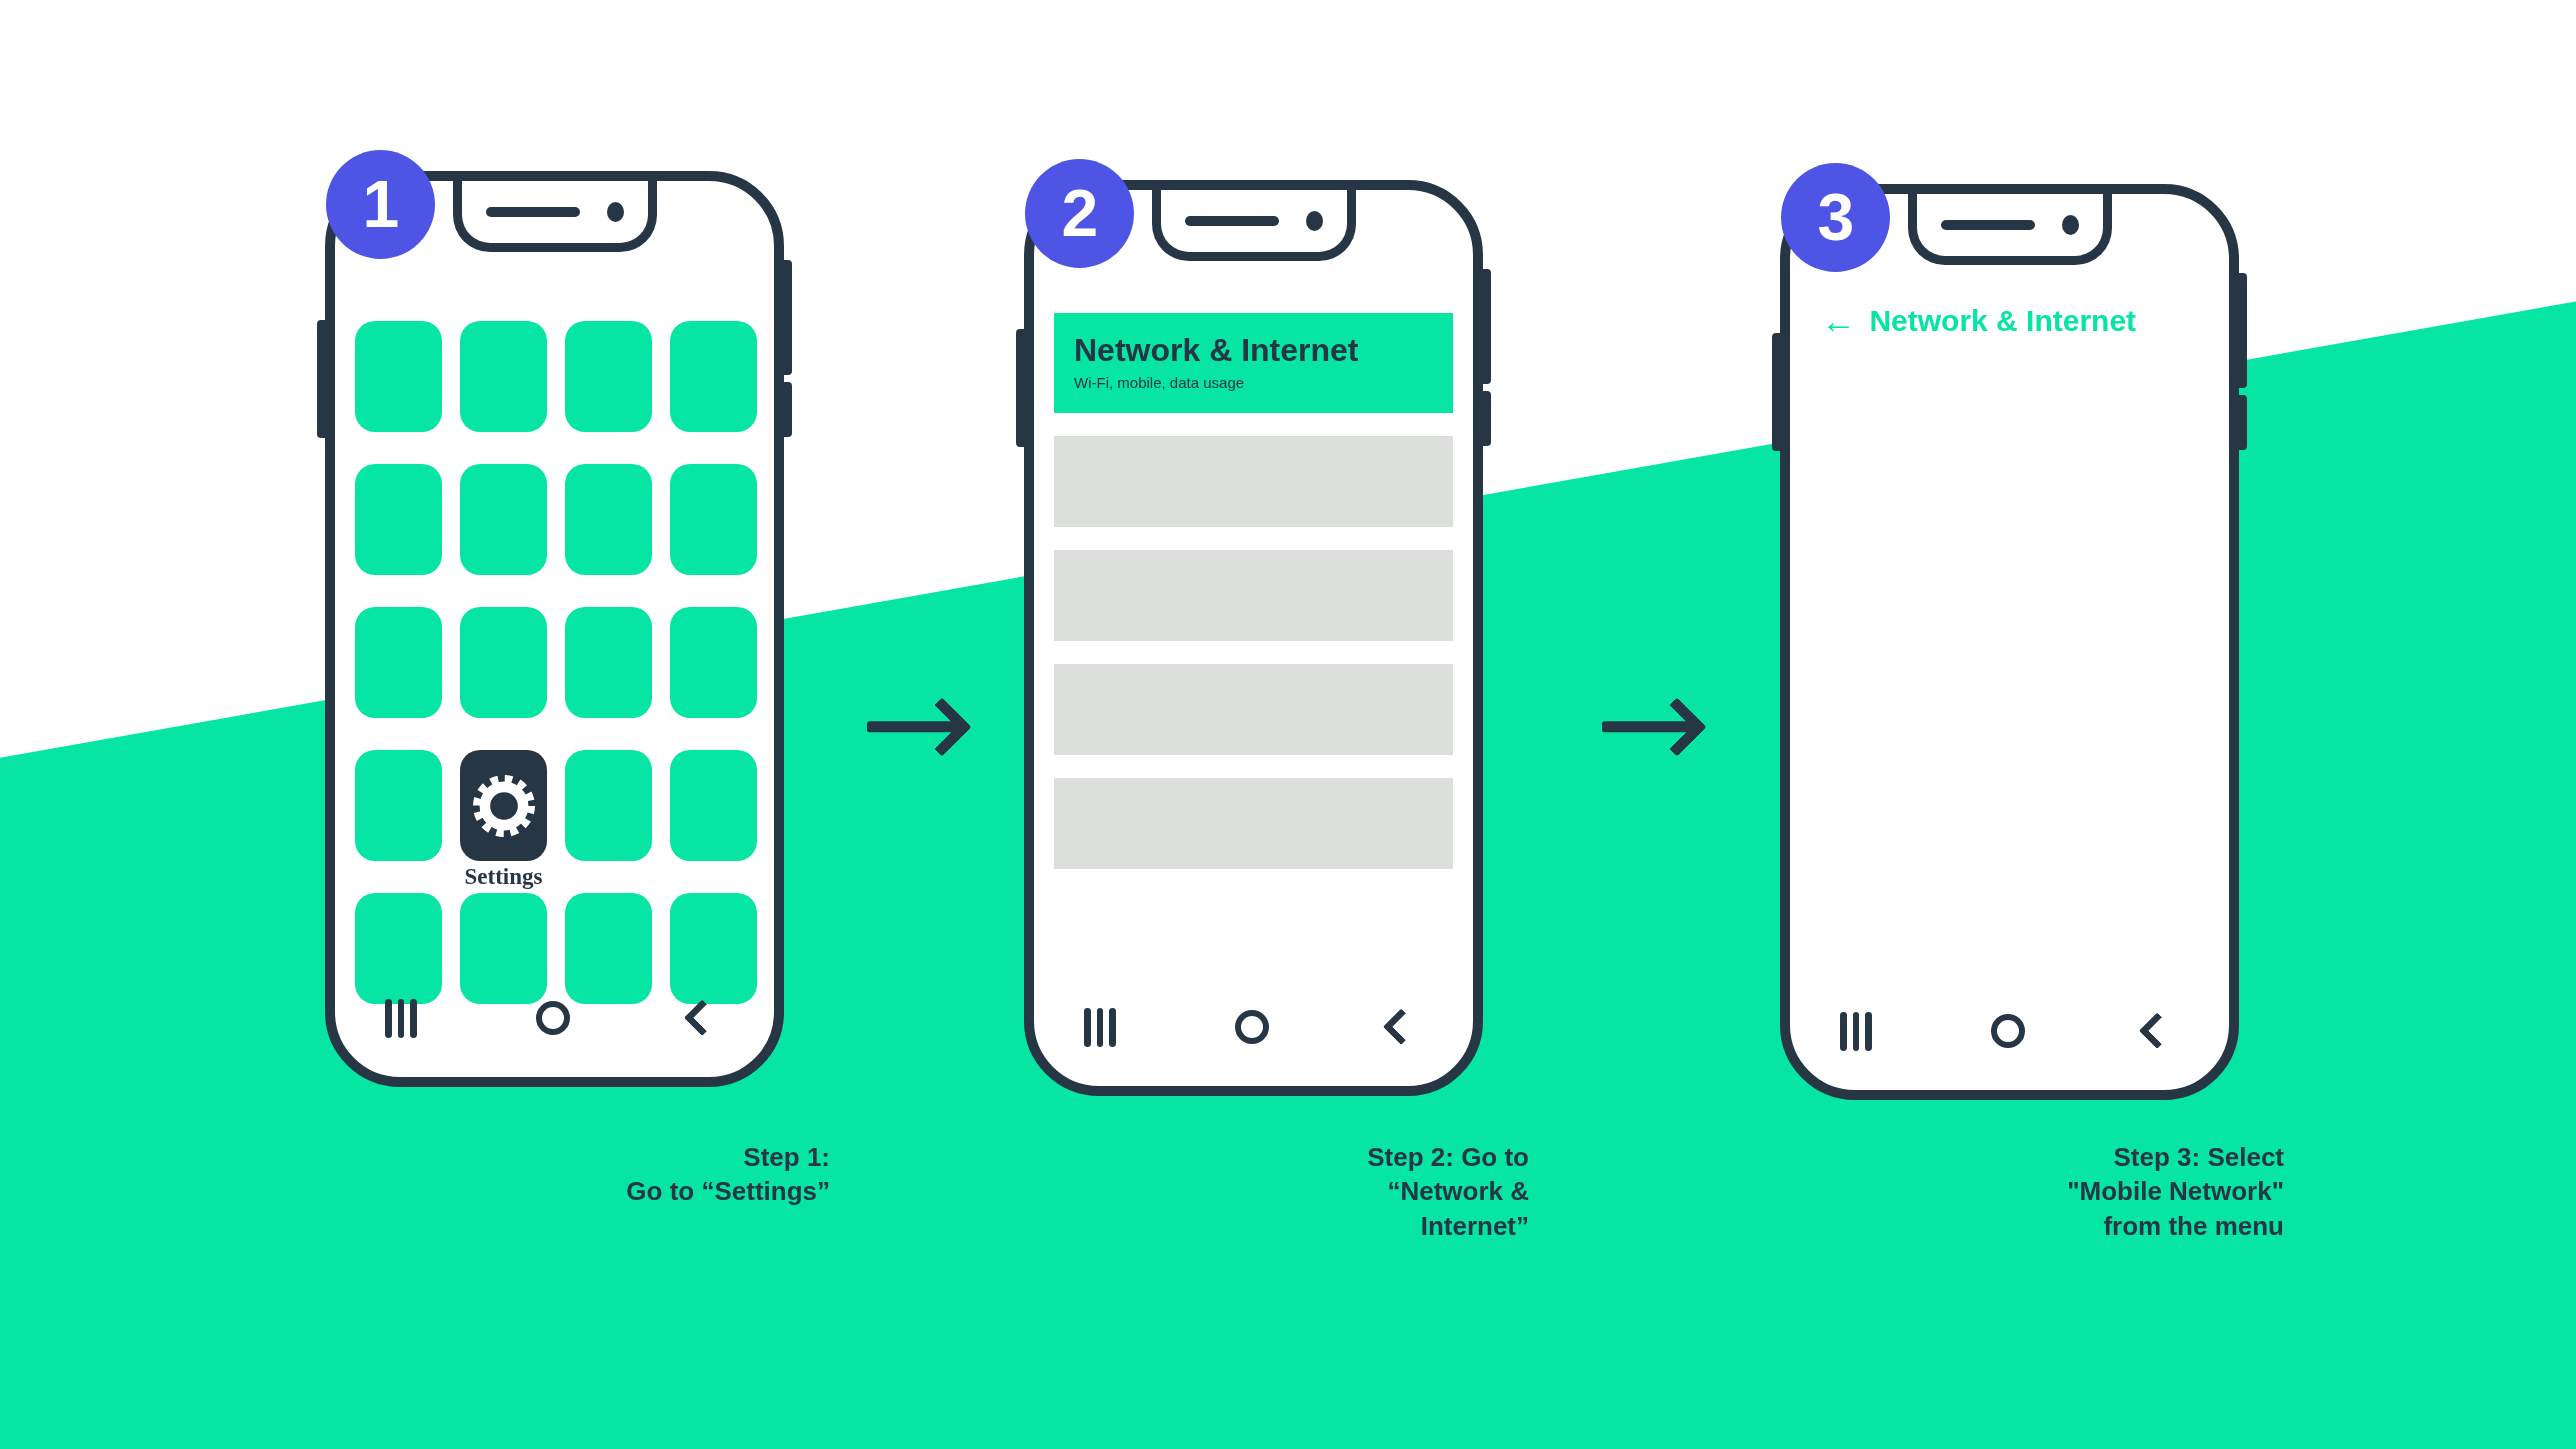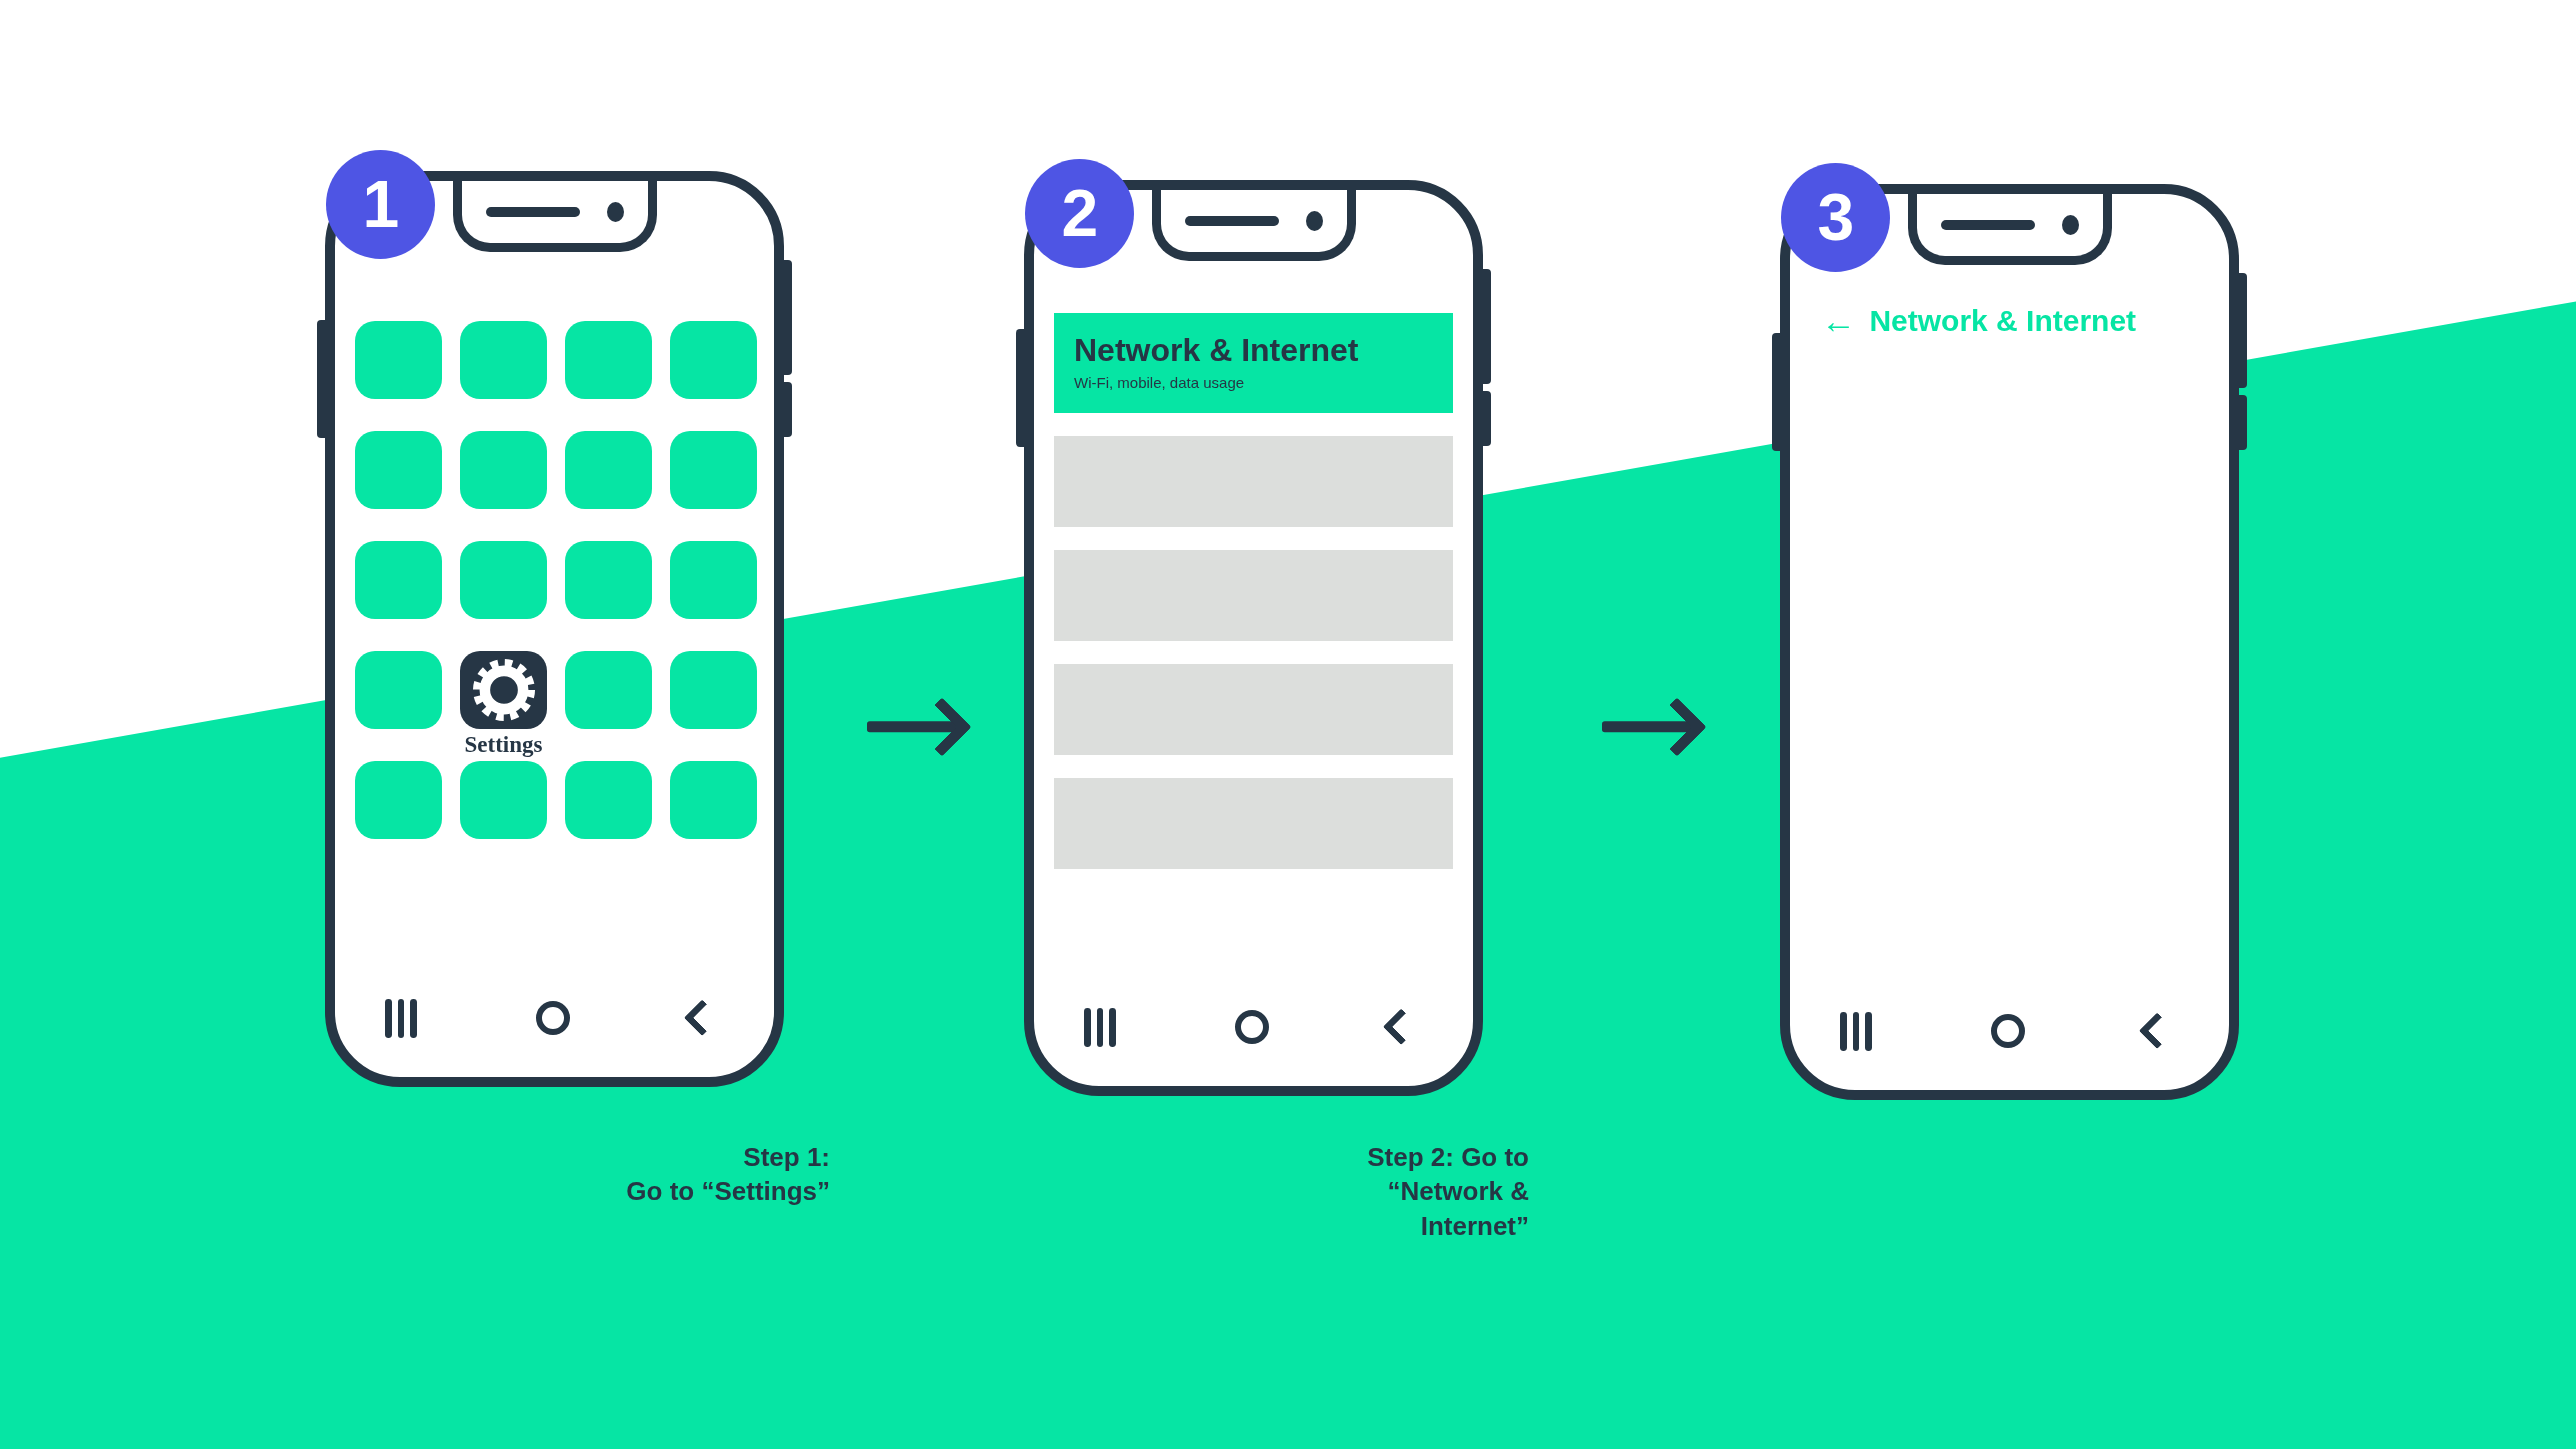--- a/index.html
+++ b/index.html
@@ -53,21 +53,21 @@
   .nav-recents .bar{width:6.7px;height:39px;background:var(--navy);border-radius:3.4px;}
   .nav-home{width:34px;height:34px;border:6.7px solid var(--navy);border-radius:50%;background:transparent;}
   .nav-back{width:25.5px;height:25.5px;border-top:7.4px solid var(--navy);border-left:7.4px solid var(--navy);
     border-radius:2.7px;transform:rotate(-45deg);margin-right:9.4px;}
 
   
   .app-grid{
     position:absolute;left:20px;right:17px;top:140px;
     display:grid;grid-template-columns:repeat(4,1fr);column-gap:18px;row-gap:32px;z-index:3;
   }
-  .app-tile{height:78px;background:var(--green);border-radius:20px;font-family:Liberation Serif, serif;}
+  .app-tile{height:111px;background:var(--green);border-radius:20px;font-family:Liberation Serif, serif;}
   .app-tile.settings{
     background:var(--navy);position:relative;display:flex;align-items:center;justify-content:center;
   }
   .gear-svg{width:66px;height:66px;display:block;}
   .app-label{
     position:absolute;top:100%;left:50%;transform:translateX(-50%);
     margin-top:2.7px;font-weight:bold;font-size:23px;color:var(--navy);white-space:nowrap;
   }
 
   
@@ -226,14 +226,17 @@
   <div class="flow-arrow" style="left:1602px;top:686px;">
     <div class="shaft"></div>
       <div class="head"></div>
   </div>
 
   <div class="caption" style="left:280px;">Step 1:
 Go to “Settings”</div>
   <div class="caption" style="left:979px;">Step 2: Go to
 “Network &amp;
 Internet”</div>
+  <div class="caption" style="left:1734px;">Step 3: Select
+"Mobile Network"
+from the menu</div>
 </div>
 
 
 </body></html>

